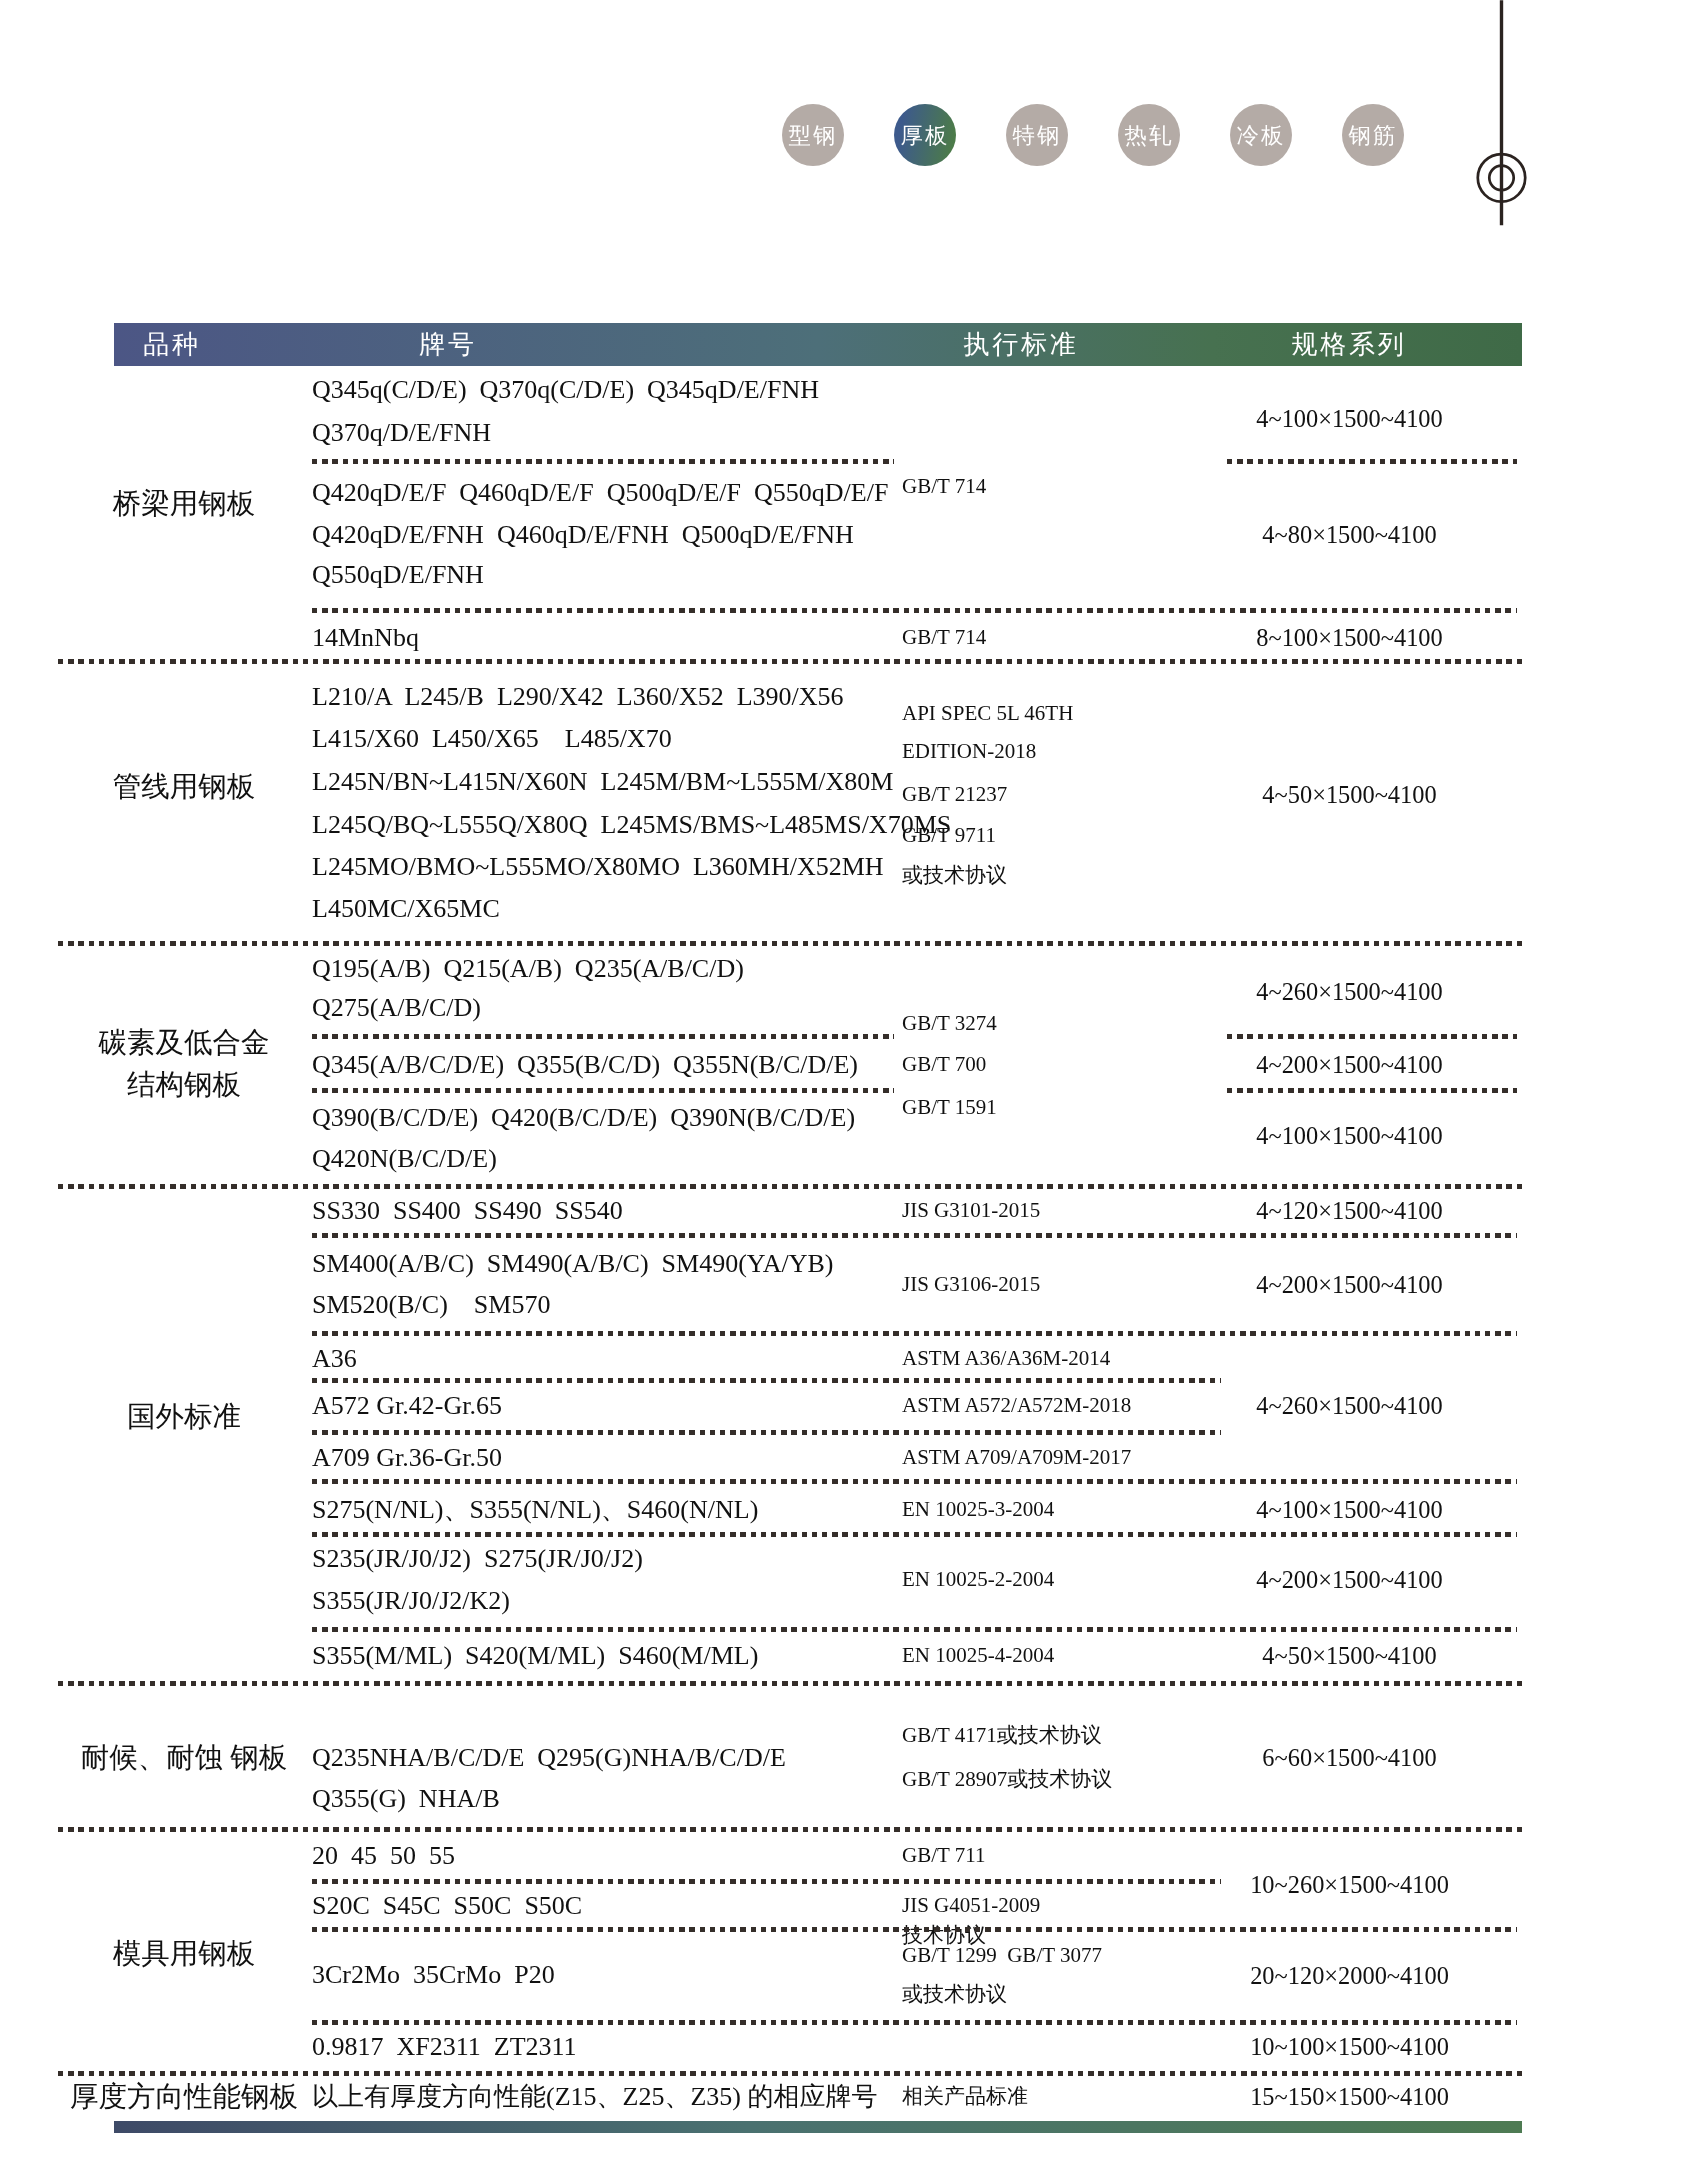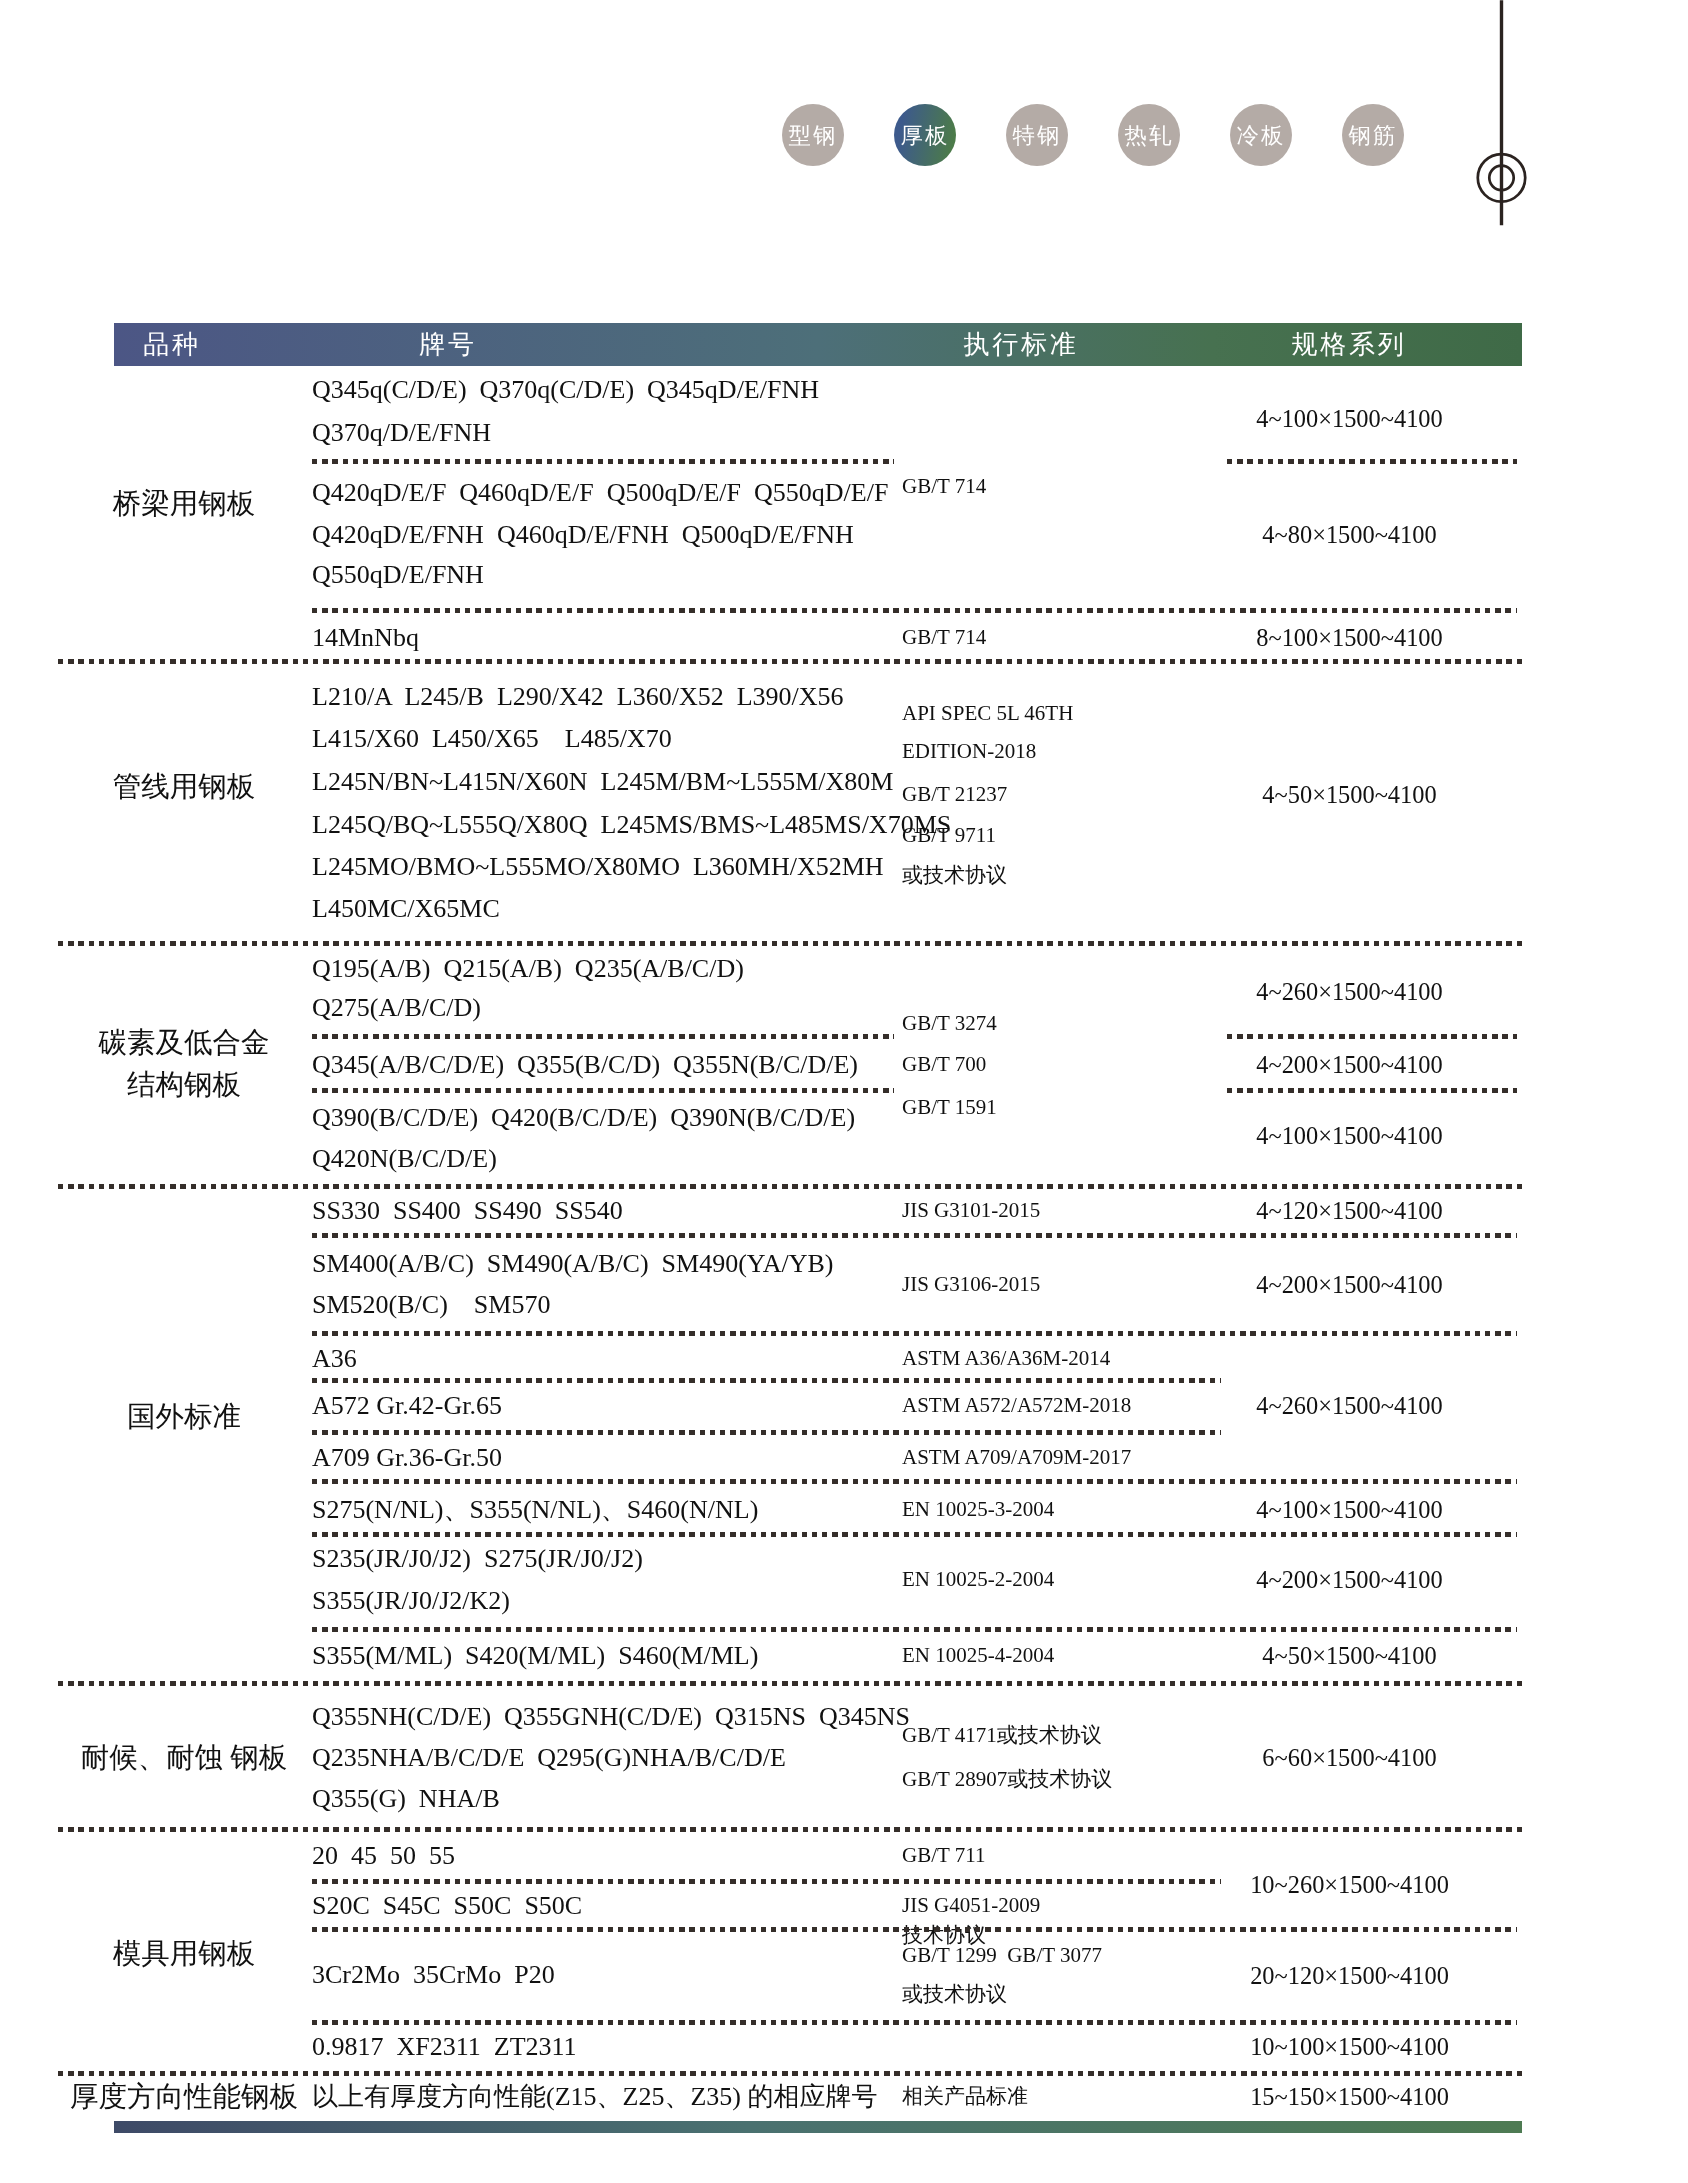--- a/index.html
+++ b/index.html
@@ -134,40 +134,39 @@
   <div class="dot" style="left:312px;top:1233px;width:1205px"></div>
   <div class="dot" style="left:312px;top:1331px;width:1205px"></div>
   <div class="dot" style="left:312px;top:1378px;width:909px"></div>
   <div class="dot" style="left:312px;top:1430px;width:909px"></div>
   <div class="dot" style="left:312px;top:1479px;width:1205px"></div>
   <div class="dot" style="left:312px;top:1532px;width:1205px"></div>
   <div class="dot" style="left:312px;top:1627px;width:1205px"></div>
   <div class="dot" style="left:58px;top:1681px;width:1465px"></div>
 
   <div class="cat" style="top:1742px">耐候、耐蚀 钢板</div>
-  <div class="grade" style="top:1703px">Q355NH(C/D/E)  Q355GNH(C/D/E)  Q315NS  Q345NS</div>
   <div class="grade" style="top:1744px">Q235NHA/B/C/D/E  Q295(G)NHA/B/C/D/E</div>
   <div class="grade" style="top:1785px">Q355(G)  NHA/B</div>
   <div class="std" style="top:1722px">GB/T 4171或技术协议</div>
   <div class="std" style="top:1766px">GB/T 28907或技术协议</div>
   <div class="spec" style="top:1744px">6~60×1500~4100</div>
   <div class="dot" style="left:58px;top:1827px;width:1465px"></div>
 
   <div class="cat" style="top:1938px">模具用钢板</div>
   <div class="grade" style="top:1842px">20  45  50  55</div>
   <div class="grade" style="top:1892px">S20C  S45C  S50C  S50C</div>
   <div class="grade" style="top:1961px">3Cr2Mo  35CrMo  P20</div>
   <div class="grade" style="top:2033px">0.9817  XF2311  ZT2311</div>
   <div class="std" style="top:1842px">GB/T 711</div>
   <div class="std" style="top:1892px">JIS G4051-2009</div>
   <div class="std" style="top:1942px">GB/T 1299  GB/T 3077</div>
   <div class="std" style="top:1981px">或技术协议</div>
   <div class="std" style="top:1922px">技术协议</div>
   <div class="spec" style="top:1871px">10~260×1500~4100</div>
-  <div class="spec" style="top:1962px">20~120×1500~4100</div>
+  <div class="spec" style="top:1962px">20~120×2000~4100</div>
   <div class="spec" style="top:2033px">10~100×1500~4100</div>
   <div class="dot" style="left:312px;top:1879px;width:909px"></div>
   <div class="dot" style="left:312px;top:1927px;width:1205px"></div>
   <div class="dot" style="left:312px;top:2020px;width:1205px"></div>
   <div class="dot" style="left:58px;top:2071px;width:1465px"></div>
 
   <div class="cat" style="top:2081px">厚度方向性能钢板</div>
   <div class="grade" style="top:2083px">以上有厚度方向性能(Z15、Z25、Z35) 的相应牌号</div>
   <div class="std" style="top:2083px">相关产品标准</div>
   <div class="spec" style="top:2083px">15~150×1500~4100</div>

